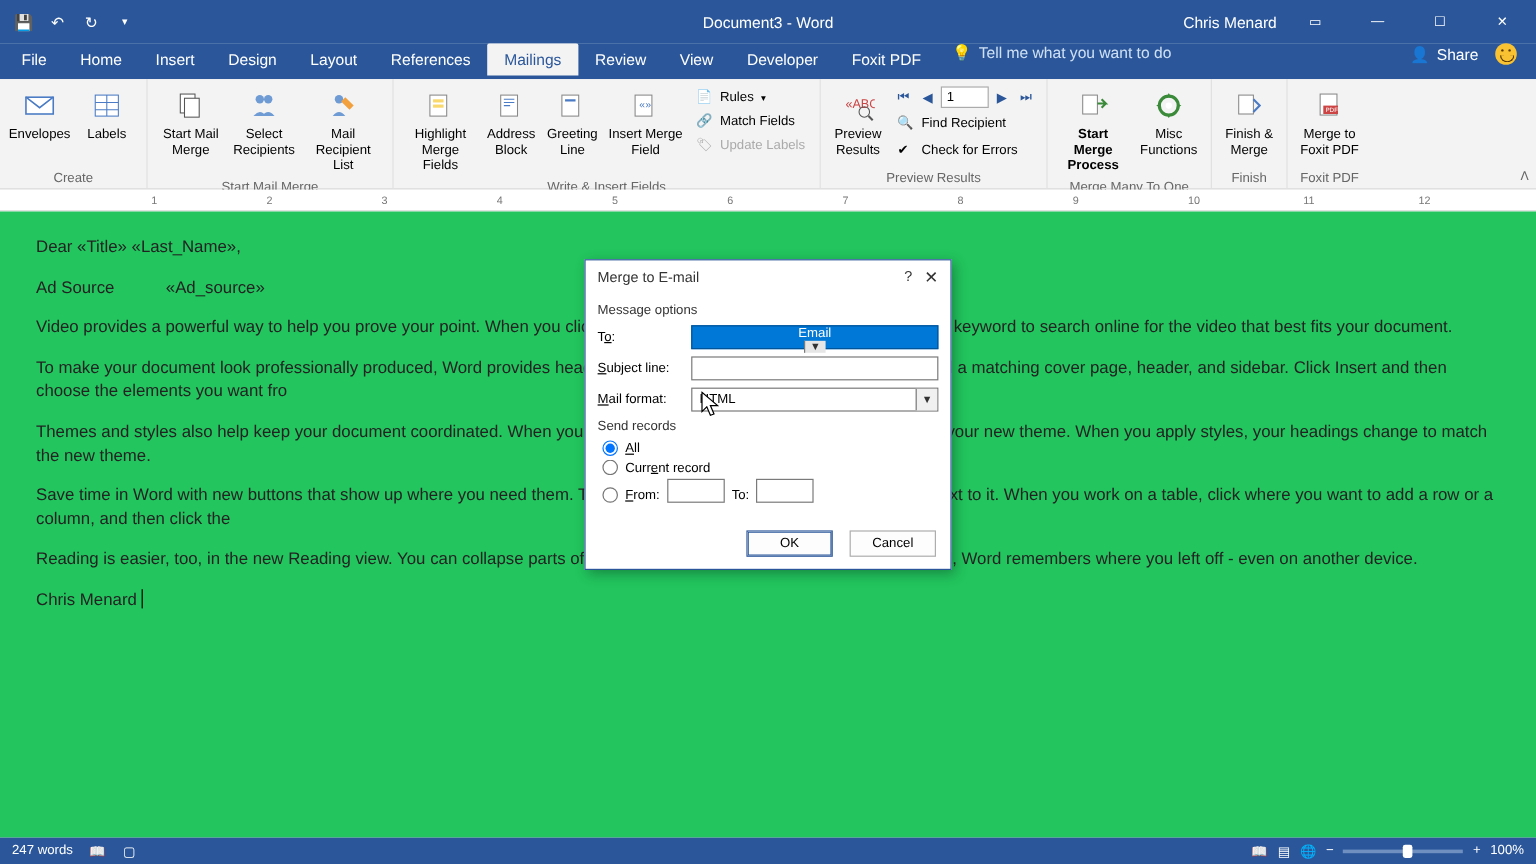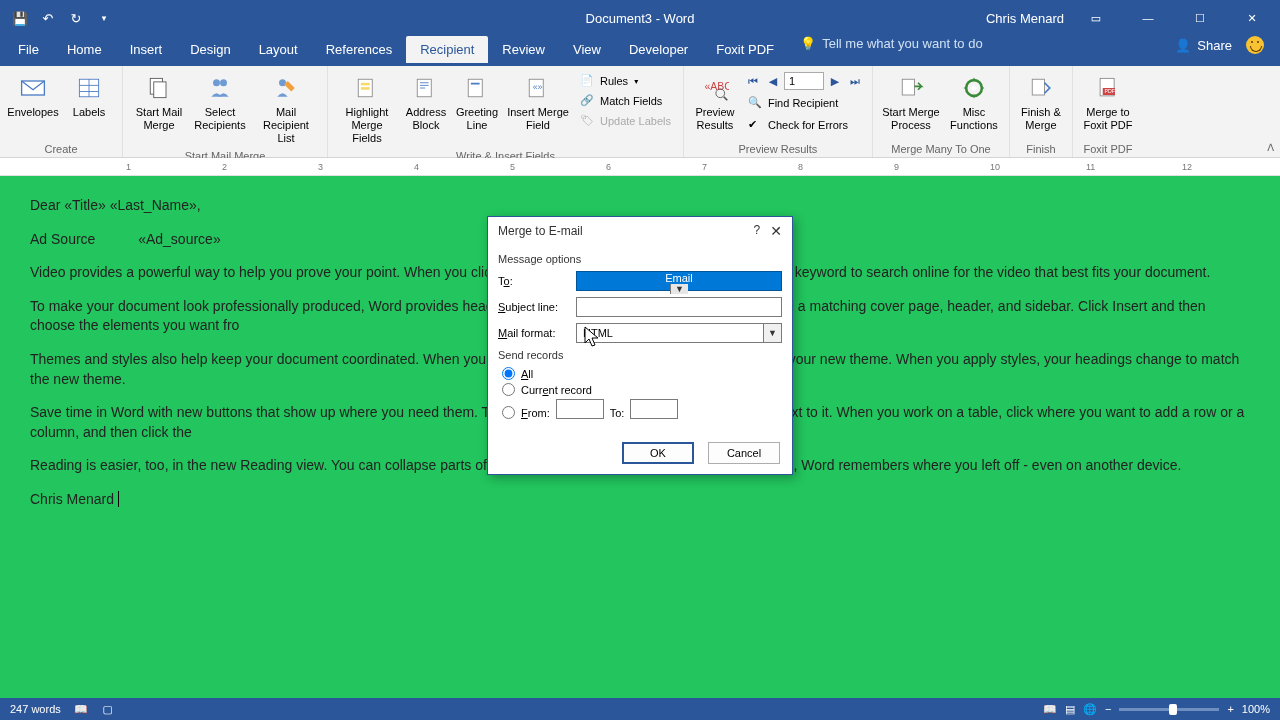--- a/index.html
+++ b/index.html
@@ -109,21 +109,21 @@
   </div>
 </div>
 
 <div class="tabs">
   <div class="tab">File</div>
   <div class="tab">Home</div>
   <div class="tab">Insert</div>
   <div class="tab">Design</div>
   <div class="tab">Layout</div>
   <div class="tab">References</div>
-  <div class="tab active">Recipient</div>
+  <div class="tab active">Mailings</div>
   <div class="tab">Review</div>
   <div class="tab">View</div>
   <div class="tab">Developer</div>
   <div class="tab">Foxit PDF</div>
   <div class="tellme">
     <span>💡</span>
     <span>Tell me what you want to do</span>
   </div>
   <div class="tabs-right">
     <div class="share-btn">
@@ -294,21 +294,21 @@
             <span class="sm-ico">✔</span>
             <span>Check for Errors</span>
           </div>
       </div>
     </div>
     <div class="group-label">Preview Results</div>
   </div>
 
   <div class="group">
     <div class="group-buttons">
-      <div class="big-btn" style="width:64px;">
+      <div class="big-btn" style="width:64px;font-weight:bold;">
         <div class="ico">
             <svg viewBox="0 0 32 32">
               <rect x="6" y="6" width="14" height="18" fill="#fff" stroke="#888"></rect>
               <path d="M20 14 L28 14 L24 10 M28 14 L24 18" fill="none" stroke="#3a8a3a" stroke-width="2"></path>
             </svg>
           </div>
         <span style="white-space:pre-line;">Start Merge
 Process</span>
       </div>
       <div class="big-btn" style="width:58px;">

